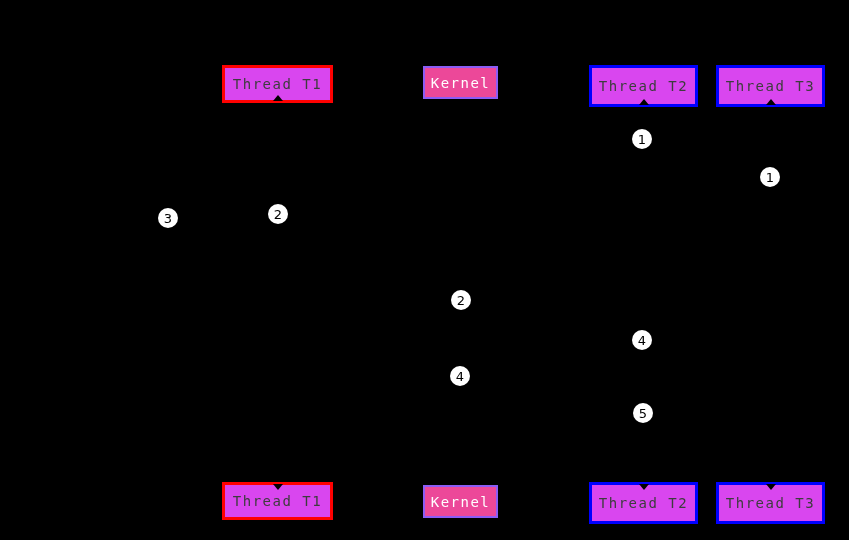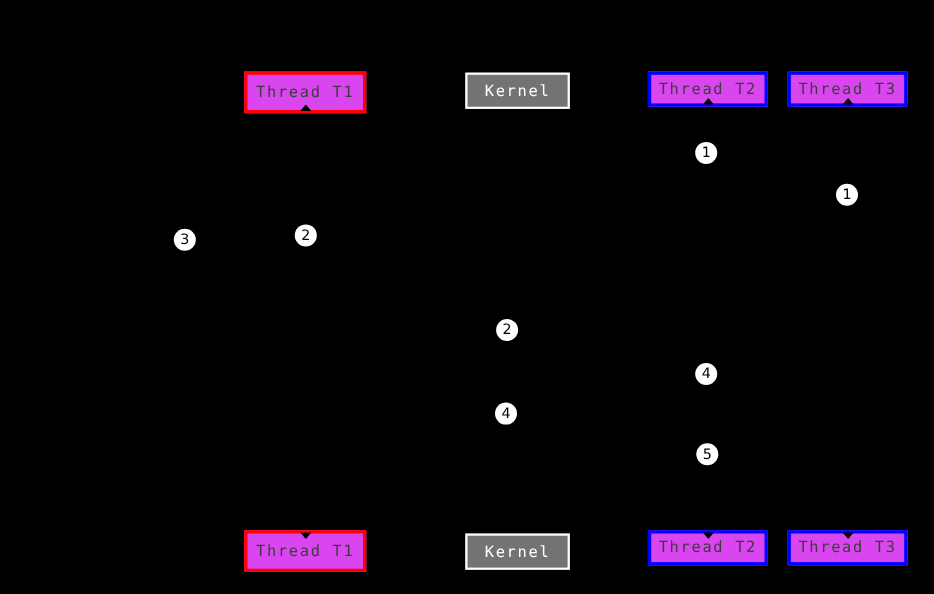--- a/index.html
+++ b/index.html
@@ -21,26 +21,26 @@
     background: #d946ef;
     display: flex;
     align-items: center;
     justify-content: center;
     font-size: 14px;
     letter-spacing: 1.5px;
     color: #3d3d3d;
     white-space: nowrap;
   }
   .actor-box.red-border  { border: 3px solid #ff0000; width: 111px; height: 38px; }
-  .actor-box.blue-border { border: 3px solid #0000ff; width: 109px; height: 32px; }
+  .actor-box.blue-border { border: 3px solid #0000ff; width: 109px; height: 42px; }
   .actor-box.kernel {
-    background: #737373;
-    border: 2px solid #ffffff;
+    background: #ec4899;
+    border: 2px solid #8b5cf6;
     color: #ffffff;
-    width: 95px;
+    width: 75px;
     height: 33px;
   }
   
   .notch {
     position: absolute;
     left: 50%;
     transform: translateX(-50%);
     width: 0;
     height: 0;
     border-left: 5px solid transparent;

